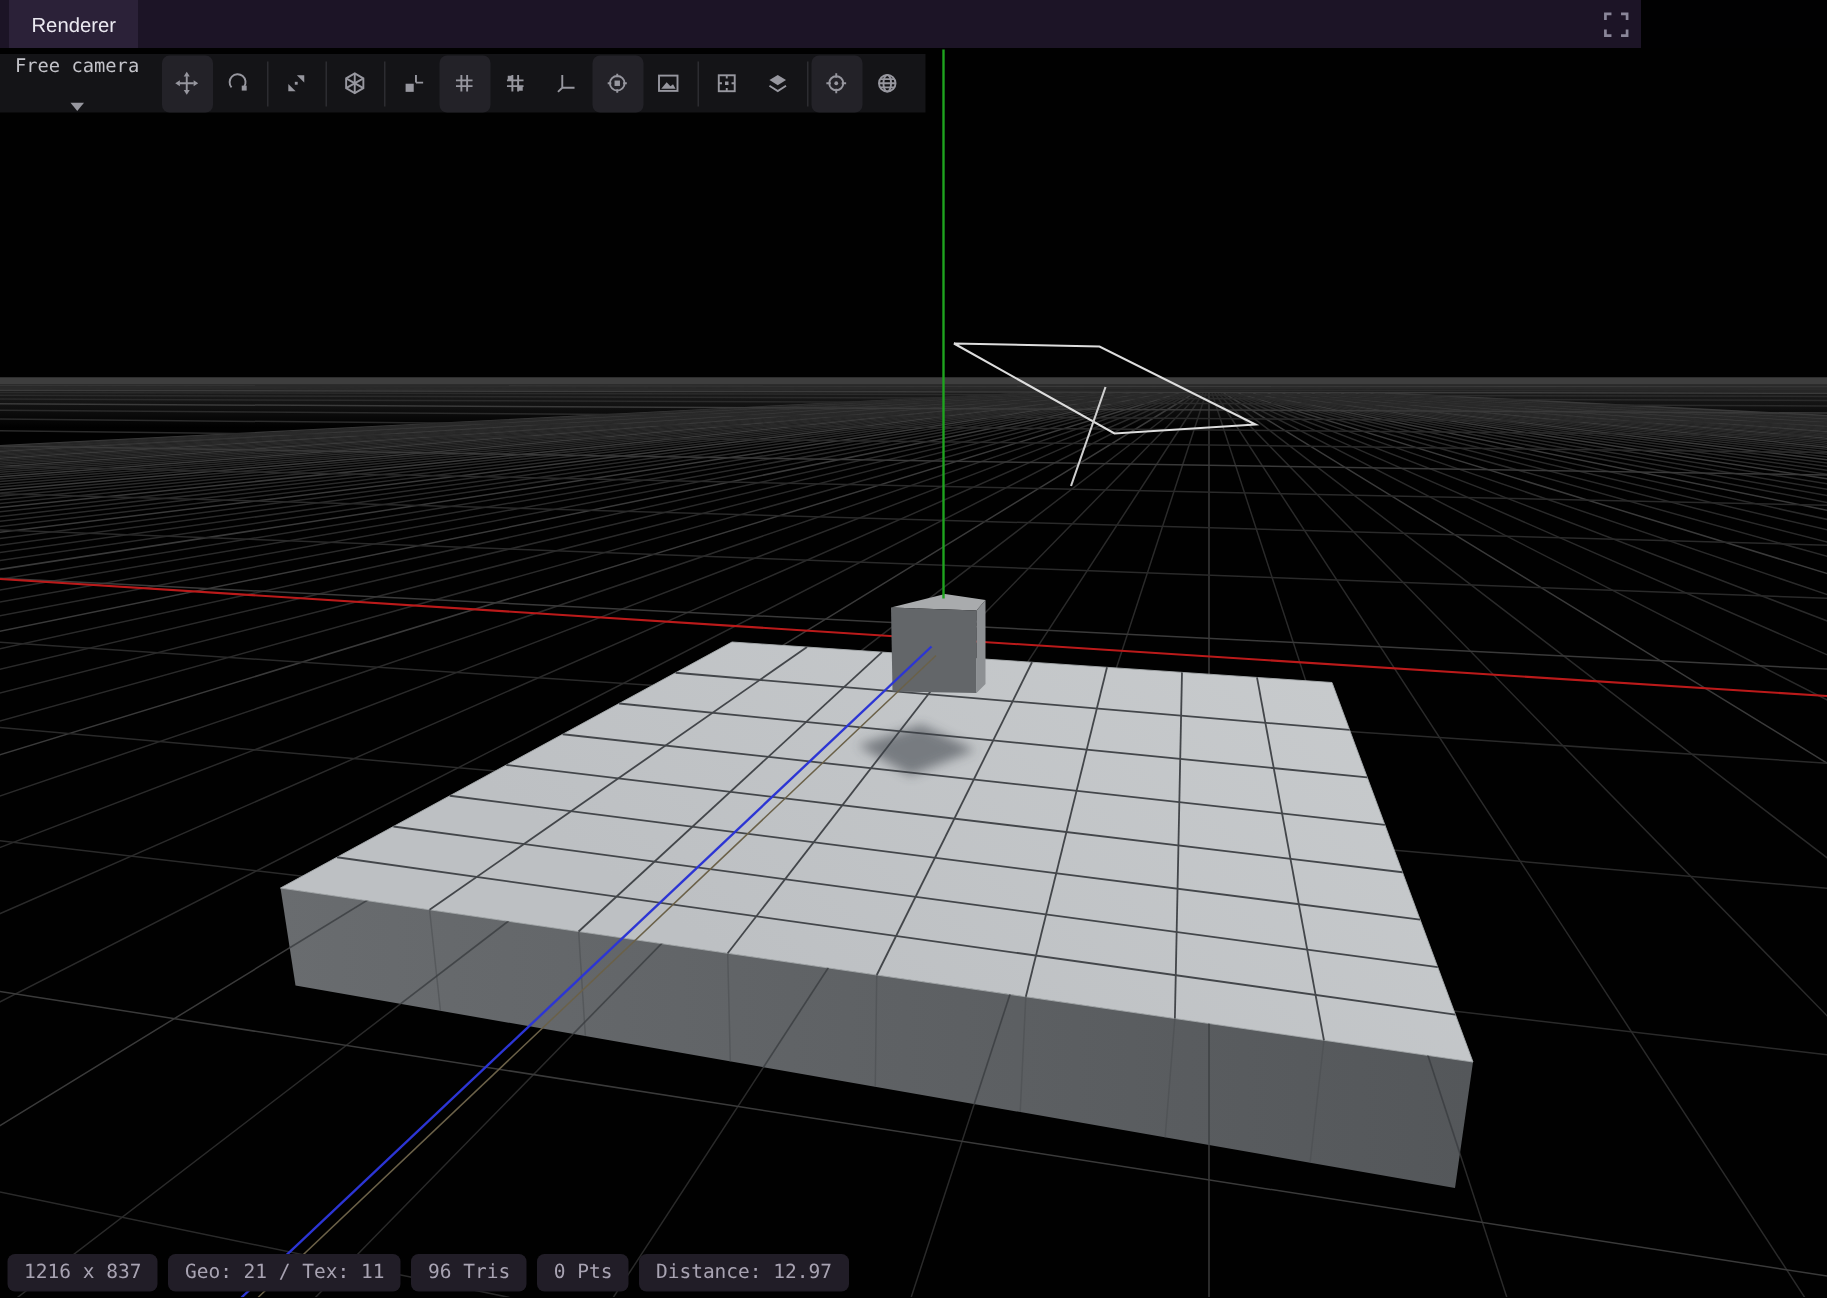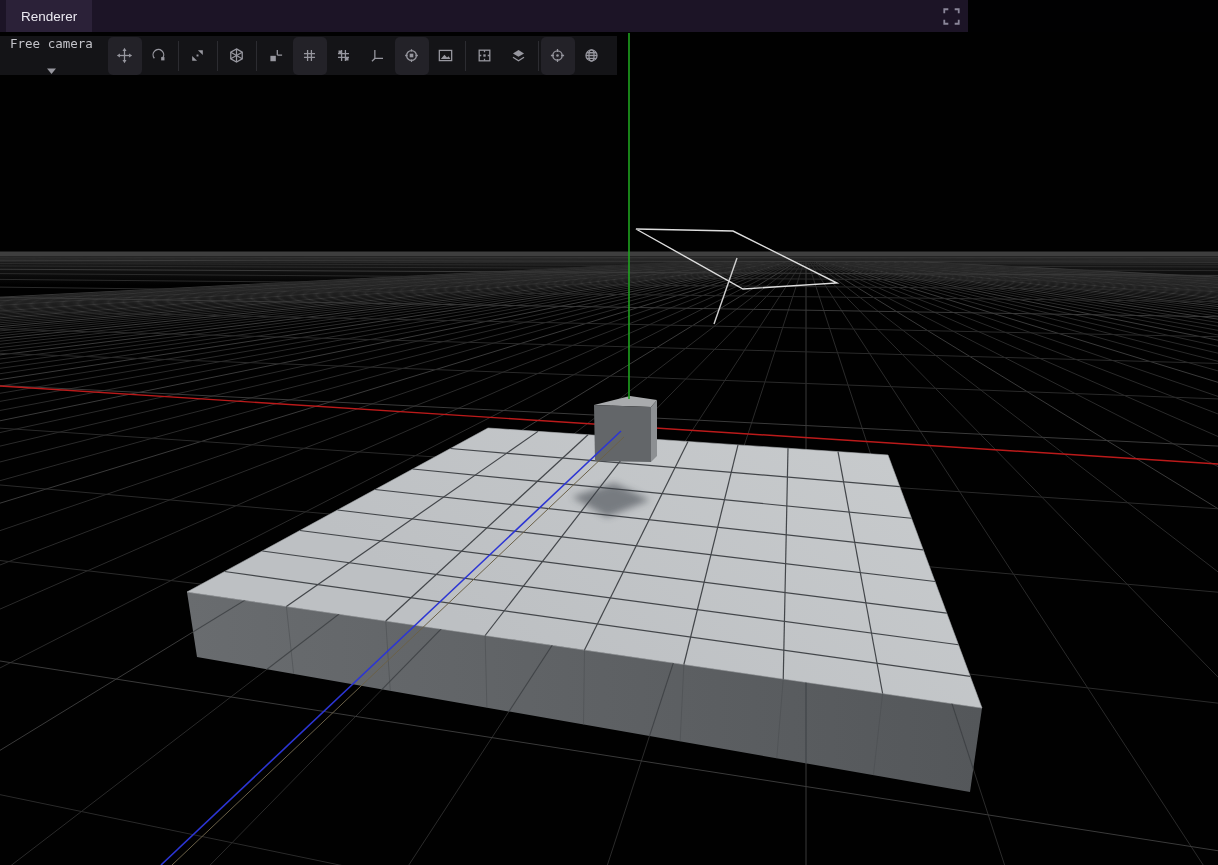--- a/index.html
+++ b/index.html
@@ -1,19 +1,19 @@
 <!DOCTYPE html>
 <html><head>
 <meta charset="utf-8">
 <style>
   html,body{margin:0;padding:0;background:#000;}
   .app{position:relative;width:1218px;height:865px;background:#010102;overflow:hidden;
        font-family:"DejaVu Sans Mono",monospace;}
   
-  .tabbar{position:absolute;top:0;left:0;width:968px;height:32px;background:#1c1426;
+  .tabbar{position:absolute;top:0;left:0;width:1094px;height:32px;background:#1c1426;
           display:flex;align-items:stretch;}
   .tab{margin-left:6px;background:#2b2138;color:#eae8f0;
        font-family:"Liberation Sans",sans-serif;font-size:13.5px;
        padding:0 15px;display:flex;align-items:center;}
   .fullscreen-btn{margin-left:auto;margin-right:8px;align-self:center;display:flex;cursor:pointer;}
   
   #scene{position:absolute;top:32px;left:0;}
   
   .toolbar{position:absolute;top:36px;left:0;height:39px;background:#141417;
            display:flex;align-items:center;padding:0 8px 0 10px;}
@@ -405,14 +405,21 @@
         <div class="tbtn">
           <svg class="ticon" width="17" height="17" viewBox="0 0 16 16">
             <circle cx="8" cy="8" r="5.2"></circle>
             <ellipse cx="8" cy="8" rx="2.4" ry="5.2"></ellipse>
             <path d="M2.8,8 H13.2 M3.6,5.4 H12.4 M3.6,10.6 H12.4"></path>
           </svg>
         </div>
       </span>
   </div>
 
+  <div class="statusbar" id="statusbar">
+      <div class="pill">1216 x 837</div>
+      <div class="pill">Geo: 21 / Tex: 11</div>
+      <div class="pill">96 Tris</div>
+      <div class="pill">0 Pts</div>
+      <div class="pill">Distance: 12.97</div>
+    </div>
 
 </div>
 
 </body></html>

